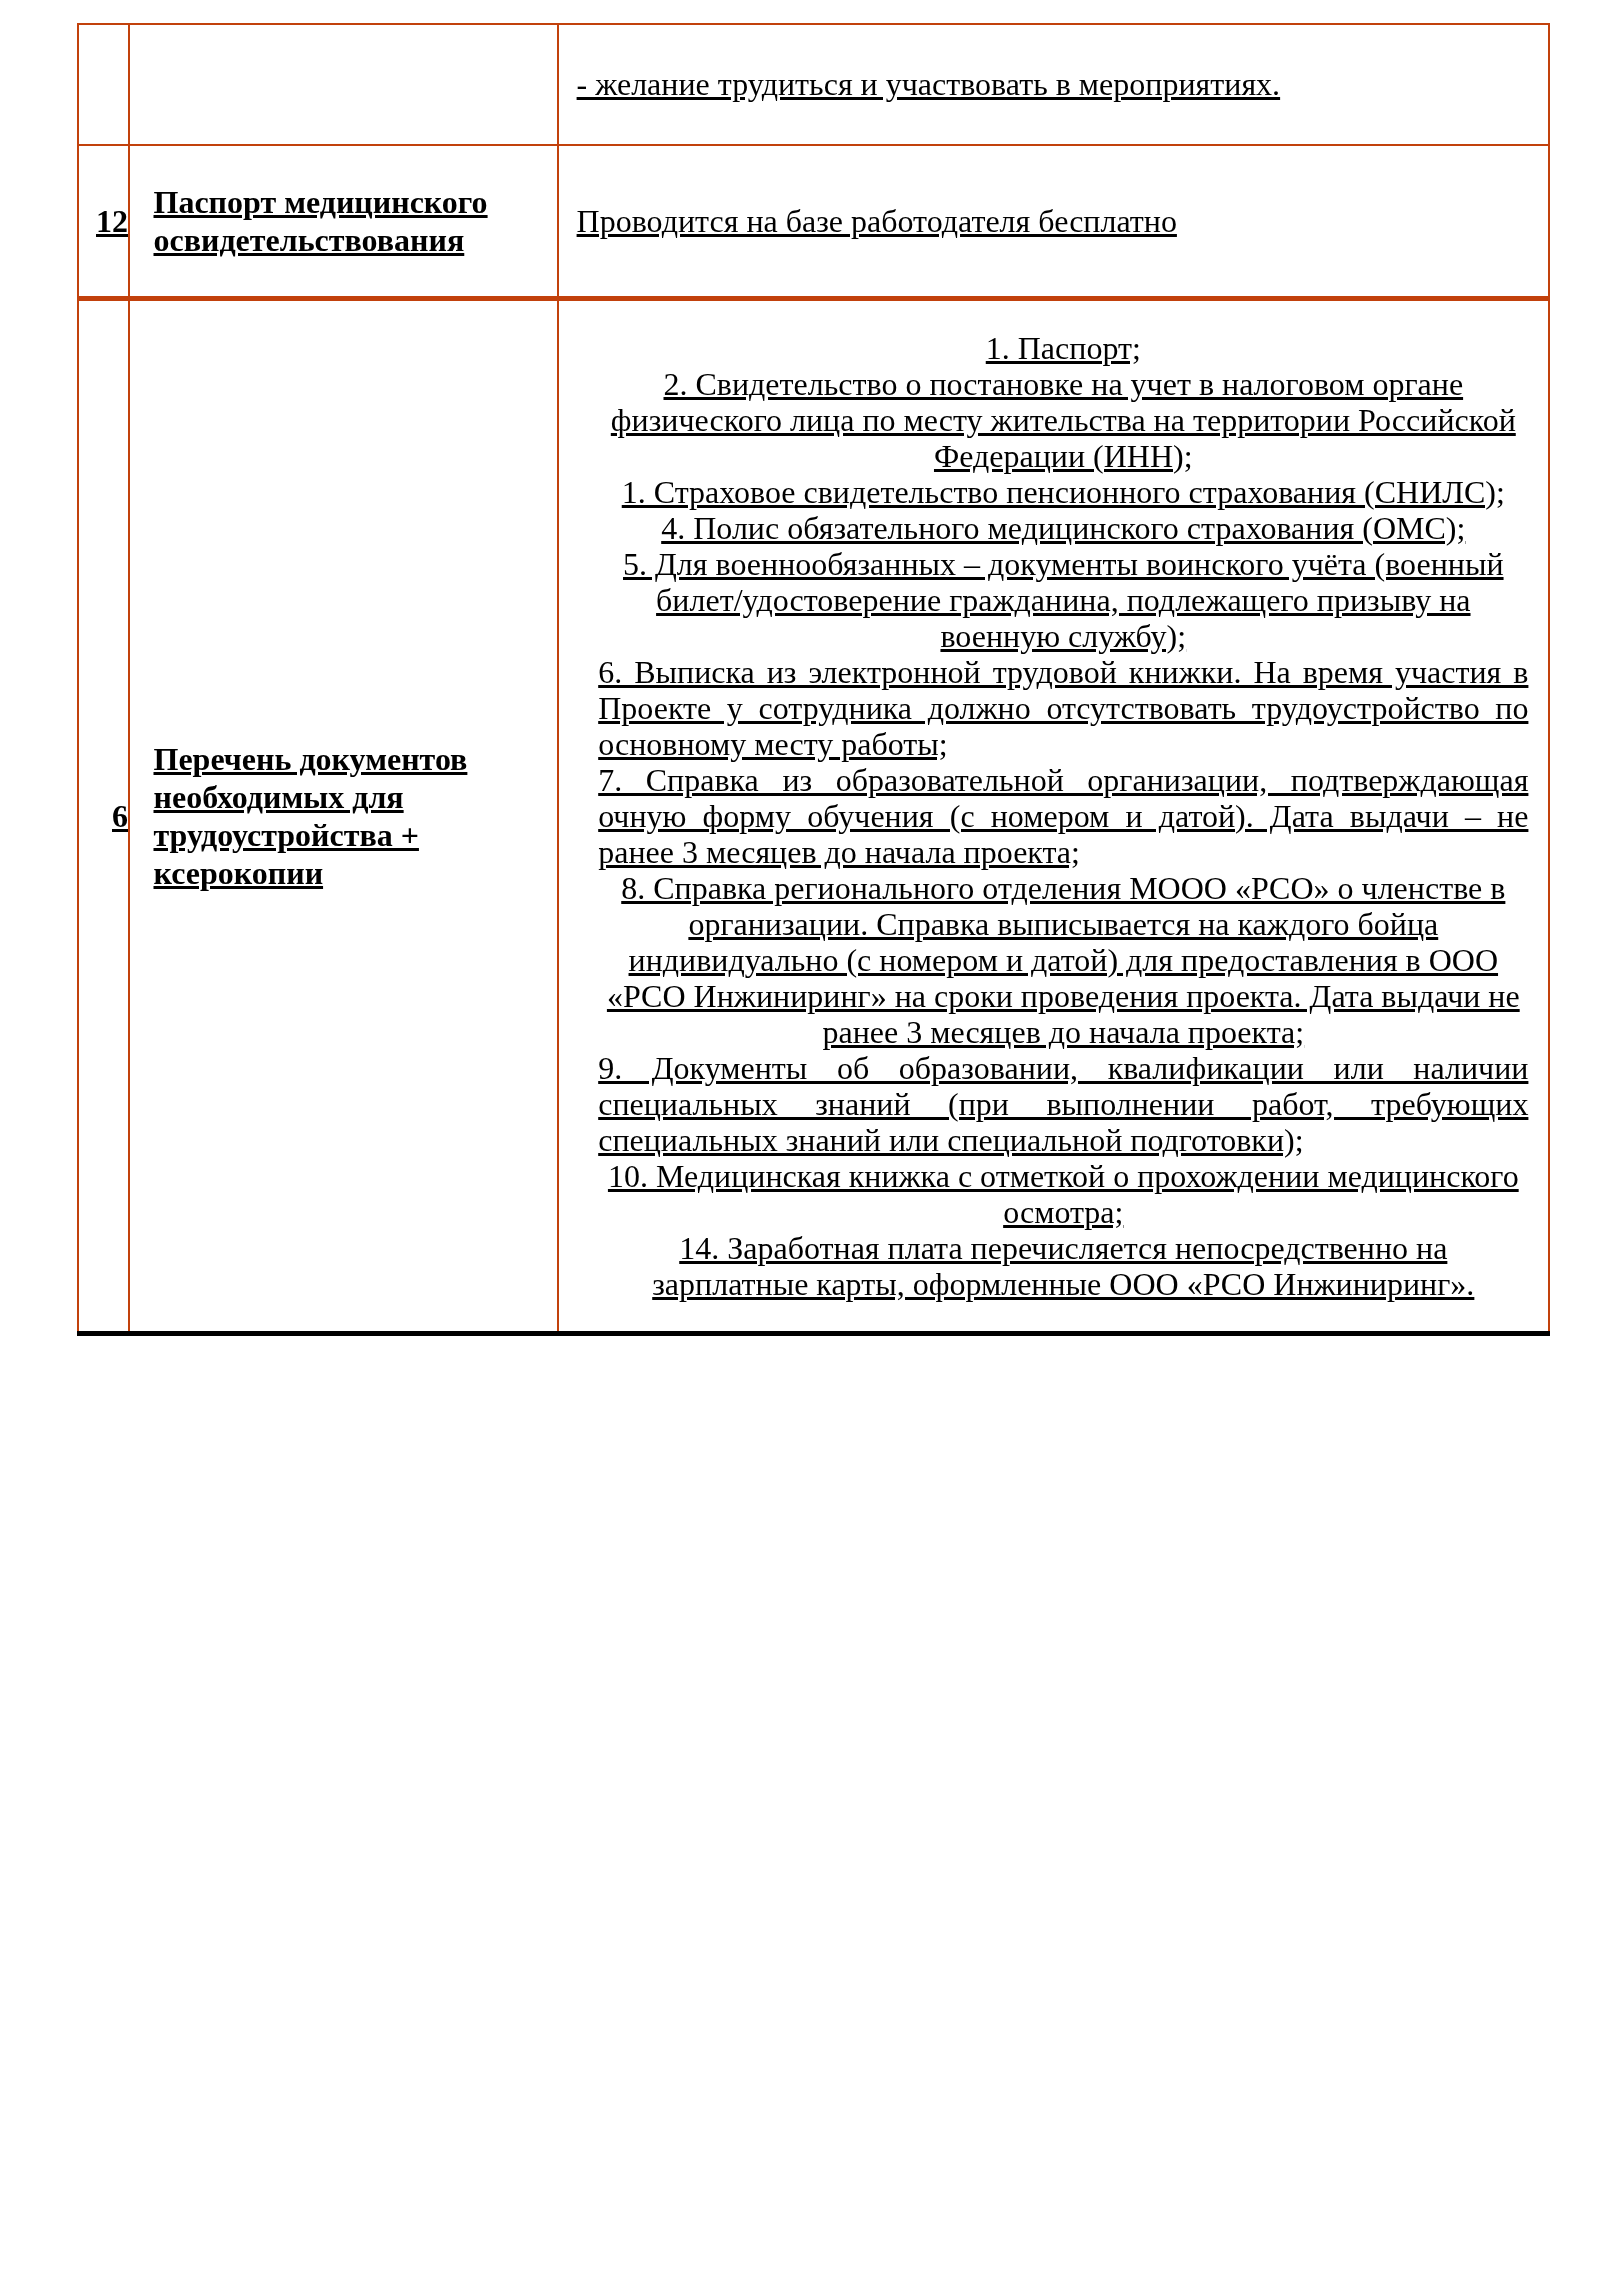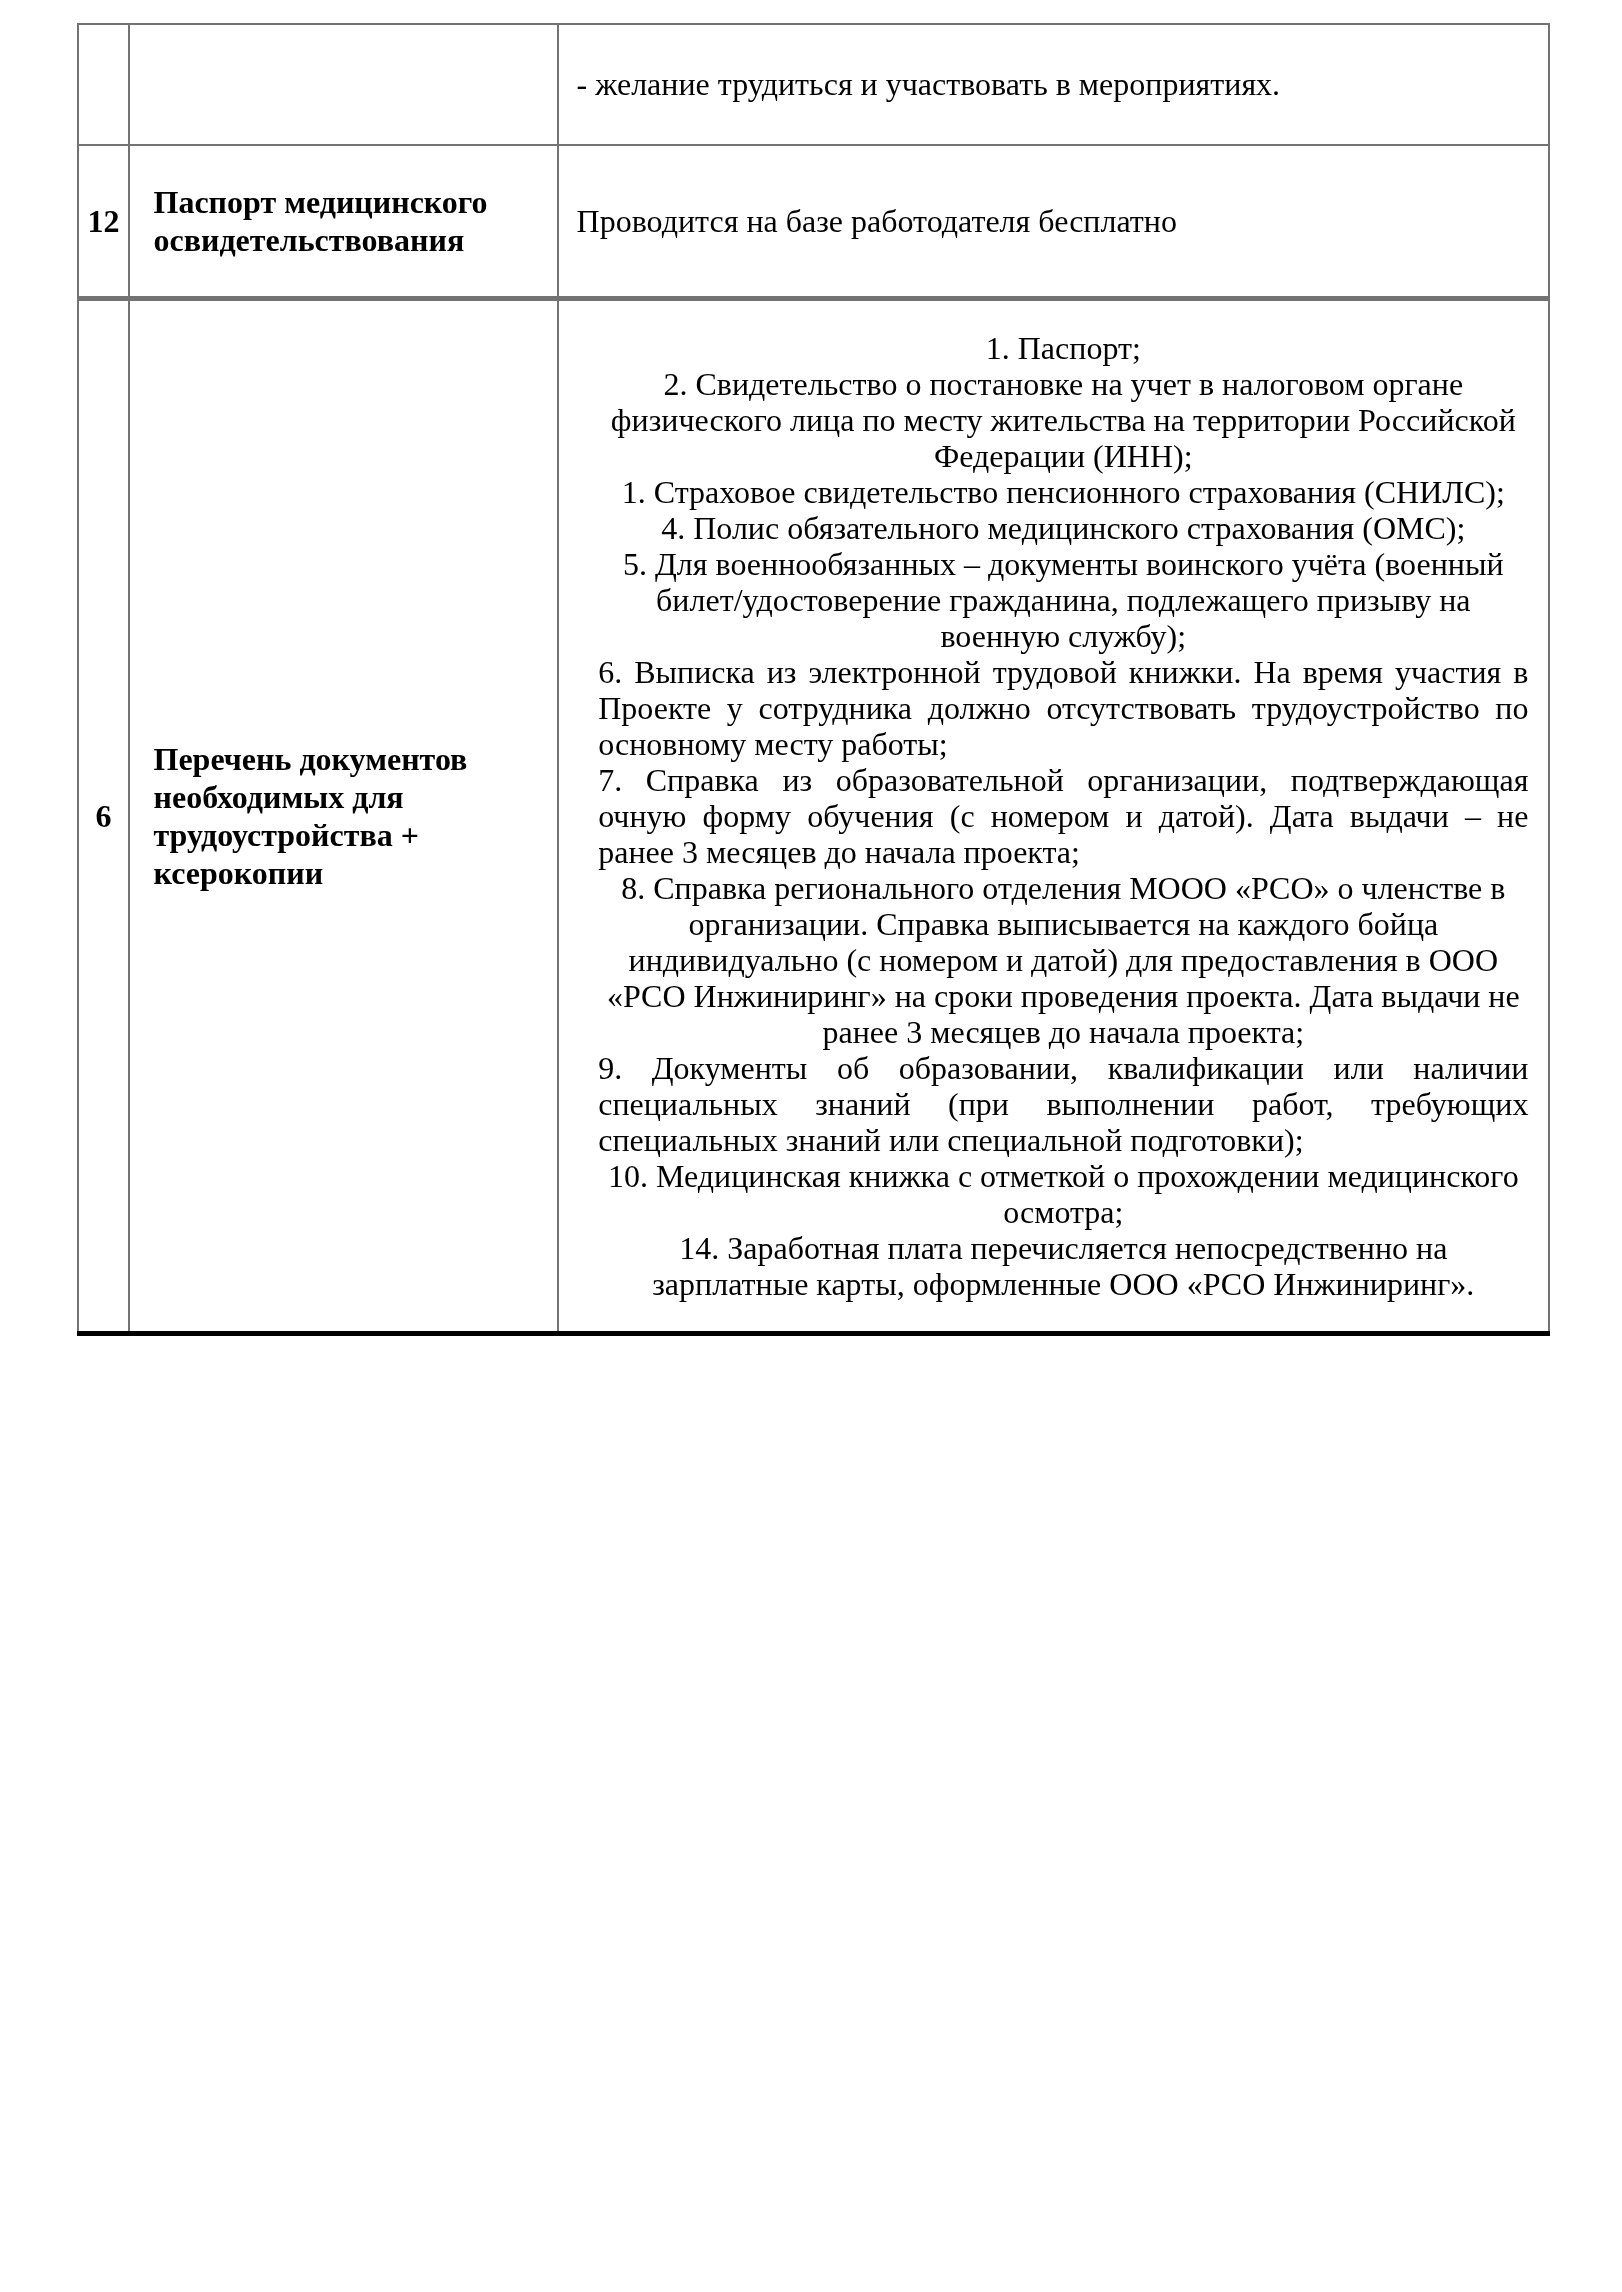--- a/index.html
+++ b/index.html
@@ -18,33 +18,34 @@
   table.doc-table {
     position: absolute;
     left: 77px; top: 22.5px;
     width: 1471px;
     border-collapse: collapse;
     table-layout: fixed;
     border: 2.9px solid #000;
     border-bottom-width: 5.9px;
   }
   td {
-    border: 2px solid #737373;
+    border: 2px solid #c2410c;
     vertical-align: middle;
     padding: 0;
     font-size: 32px;
     line-height: 36px;
+    text-decoration: underline;
   }
   tr.row-cont  { height: 58px; }
   tr.row-12    { height: 153px; }
   tr.row-13    { height: 1035px; }
   tr.row-13 td { border-top-width: 5.9px; }
 
   td.cell-num {
-    text-align: center;
+    text-align: right;
     font-weight: bold;
   }
   td.cell-label {
     font-weight: bold;
     line-height: 38px;
     padding: 9.8px 13.7px 9.8px 23.5px;
   }
   td.cell-content {
     padding: 9.8px 19.6px 9.8px 17.6px;
   }

